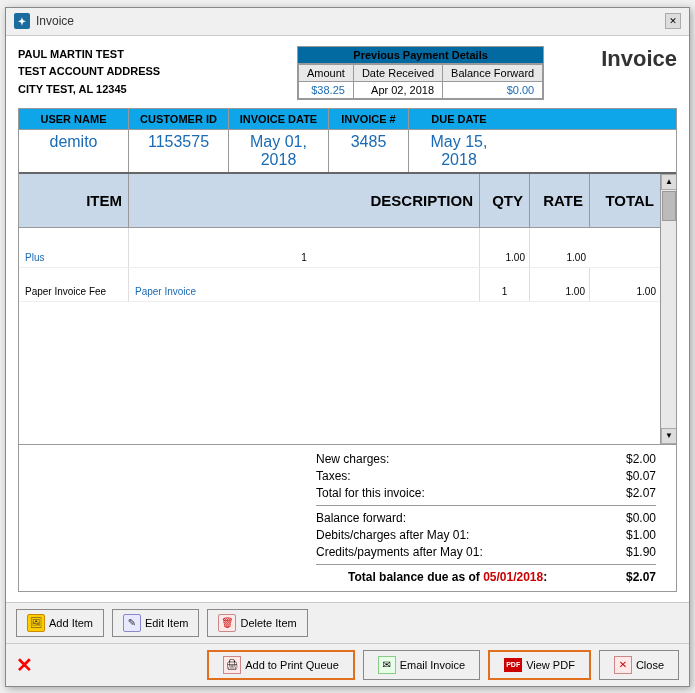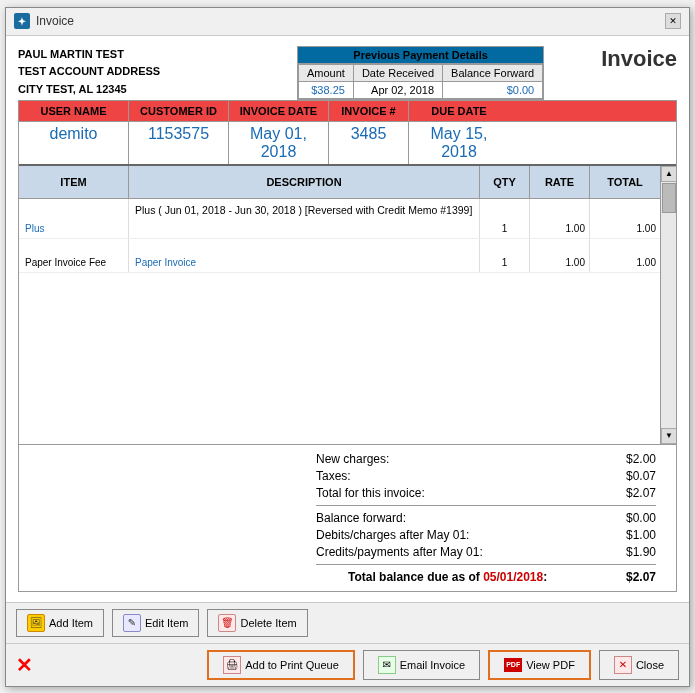--- a/index.html
+++ b/index.html
@@ -61,20 +61,21 @@
       display: flex;
       align-items: center;
       justify-content: center;
       cursor: pointer;
     }
     .content {
       flex: 1;
       padding: 10px 12px;
       display: flex;
       flex-direction: column;
+      gap: 8px;
       overflow: hidden;
     }
     .header-section {
       display: flex;
       justify-content: space-between;
       align-items: flex-start;
     }
     .invoice-title {
       text-align: right;
       font-size: 22px;
@@ -130,25 +131,25 @@
       text-align: center;
     }
     .info-row-cell {
       padding: 3px 6px;
       font-size: 16px;
       border-right: 1px solid #999;
       text-align: center;
       color: #1a6bb5;
     }
     .items-header-cell {
-      padding: 10px 6px;
-      font-weight: bold;
-      font-size: 11px;
+      padding: 18px 6px;
+      font-weight: bold;
+      font-size: 15px;
       border-right: 1px solid #999;
-      text-align: center;
+      text-align: right;
     }
     .item-row-cell {
       padding: 4px 6px;
       font-size: 10px;
       border-right: 1px solid #ddd;
       vertical-align: top;
       display: flex;
       align-items: flex-end;
       padding-top: 6px;
     }
@@ -388,21 +389,21 @@
               <td class="amount-blue">$0.00</td>
             </tr>
           </tbody>
         </table>
       </div>
       <div class="invoice-title" style="margin-left:16px;">Invoice</div>
     </div>
 
     <div class="main-table-container">
 
-      <div style="display:grid;grid-template-columns:110px 100px 100px 80px 100px;background:#ef4444;border-bottom:1px solid #999;">
+      <div style="display:grid;grid-template-columns:110px 100px 100px 80px 100px;background:#0ea5e9;border-bottom:1px solid #999;">
         <div class="main-table-header-cell">USER NAME</div>
         <div class="main-table-header-cell">CUSTOMER ID</div>
         <div class="main-table-header-cell">INVOICE DATE</div>
         <div class="main-table-header-cell">INVOICE #</div>
         <div class="main-table-header-cell" style="border-right:none;">DUE DATE</div>
       </div>
 
       <div style="display:grid;grid-template-columns:110px 100px 100px 80px 100px;border-bottom:2px solid #666;">
         <div class="info-row-cell">demito</div>
         <div class="info-row-cell">1153575</div>
@@ -420,21 +421,20 @@
             <div class="items-header-cell">QTY</div>
             <div class="items-header-cell">RATE</div>
             <div class="items-header-cell" style="border-right:none;">TOTAL</div>
           </div>
 
           <div class="items-body">
             <div style="display:grid;grid-template-columns:110px 1fr 50px 60px 70px;border-bottom:1px solid #eee;min-height:40px;">
               <div class="item-row-cell">
                   <span class="item-name-link">Plus</span>
                 </div>
-              <div class="item-row-cell" style="font-size:10.5px;line-height:1.4;align-items:flex-start;padding-top:4px;">Plus ( Jun 01, 2018 - Jun 30, 2018 ) [Reversed with Credit Memo #1399]</div>
               <div class="item-row-cell" style="justify-content:center;">1</div>
               <div class="item-row-cell" style="justify-content:flex-end;padding-right:4px;">1.00</div>
               <div class="item-row-cell" style="justify-content:flex-end;padding-right:4px;border-right:none;">1.00</div>
             </div>
             <div style="display:grid;grid-template-columns:110px 1fr 50px 60px 70px;border-bottom:1px solid #eee;min-height:34px;">
               <div class="item-row-cell">Paper Invoice Fee</div>
               <div class="item-row-cell">
                   <span class="item-name-link">Paper Invoice</span>
                 </div>
               <div class="item-row-cell" style="justify-content:center;">1</div>

